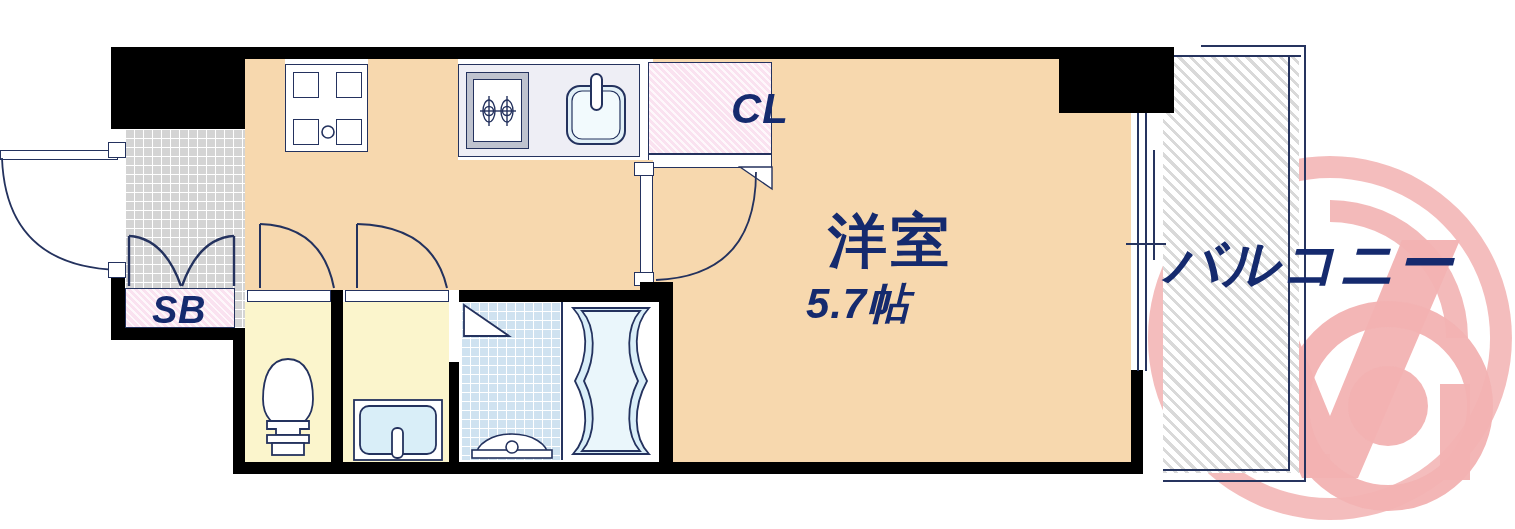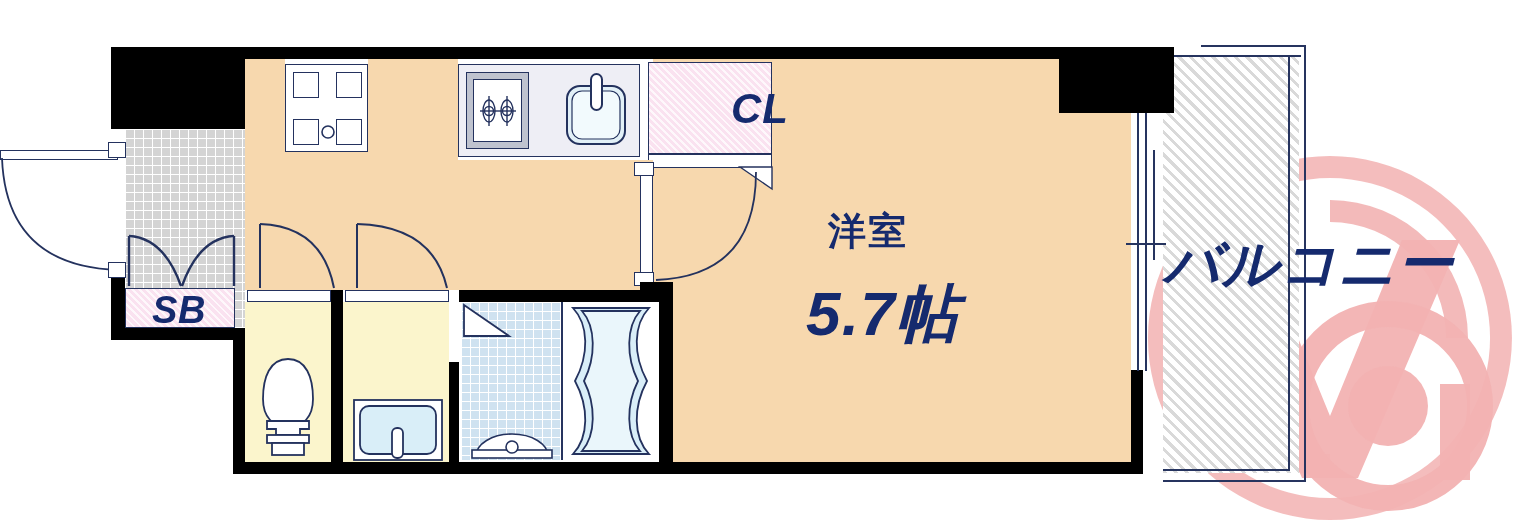--- a/index.html
+++ b/index.html
@@ -45,22 +45,22 @@
   }
   .thinline{background:#26345f;}
 
   .outline{border:1.6px solid #24325e;}
 
   
   .lbl{color:#152a6e;font-style:italic;font-weight:bold;letter-spacing:.02em;
        white-space:nowrap;line-height:1;}
   #lbl-cl{font-size:42px;}
   #lbl-sb{font-size:38px;}
-  #lbl-room-name{font-size:38px;font-style:normal;letter-spacing:.06em;}
-  #lbl-room-size{font-size:62px;text-align:right;}
+  #lbl-room-name{font-size:59px;font-style:normal;letter-spacing:.06em;}
+  #lbl-room-size{font-size:42px;text-align:right;}
   #lbl-balcony{font-size:56px;font-family:Liberation Mono, monospace;}
 
   
   #watermark{pointer-events:none;opacity:1;}
 
   svg{display:block;overflow:visible;}
 </style>
 </head>
 <body>
 

